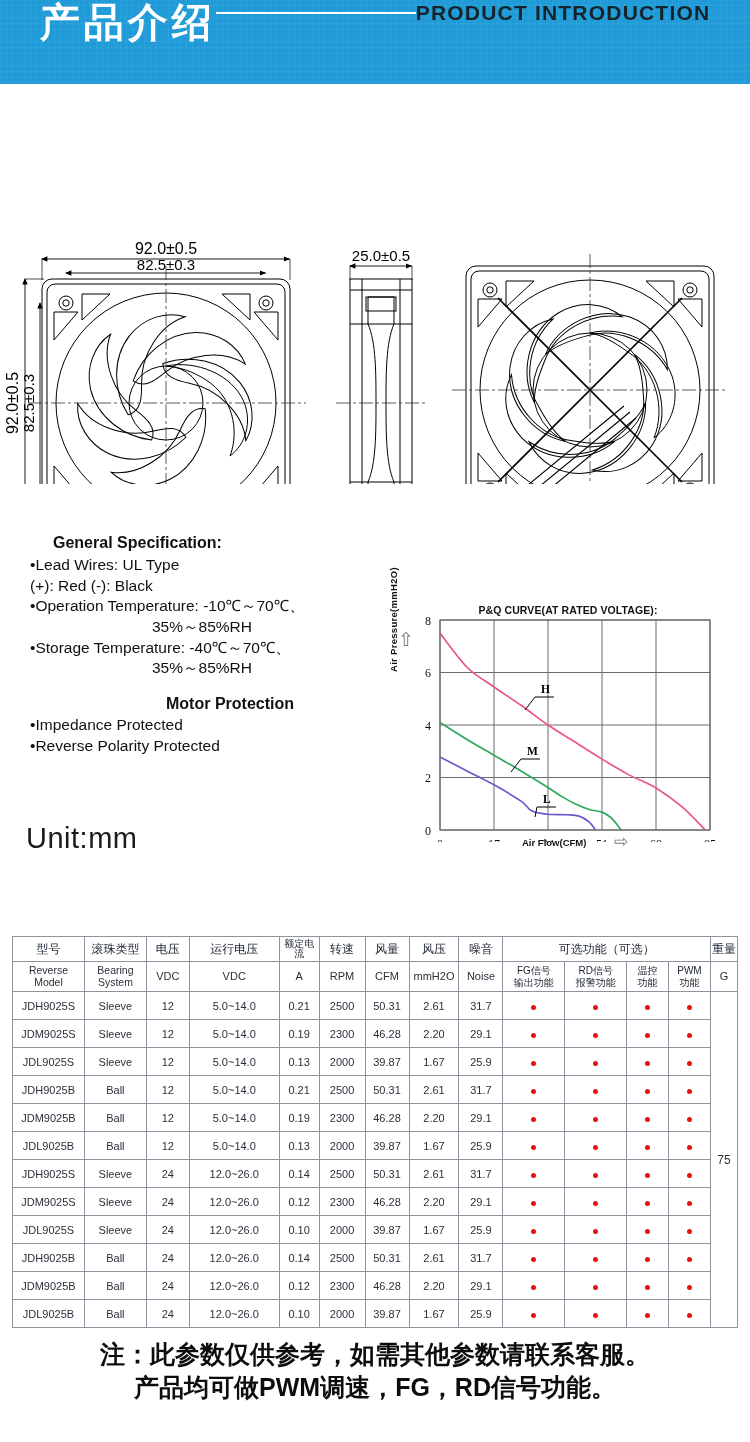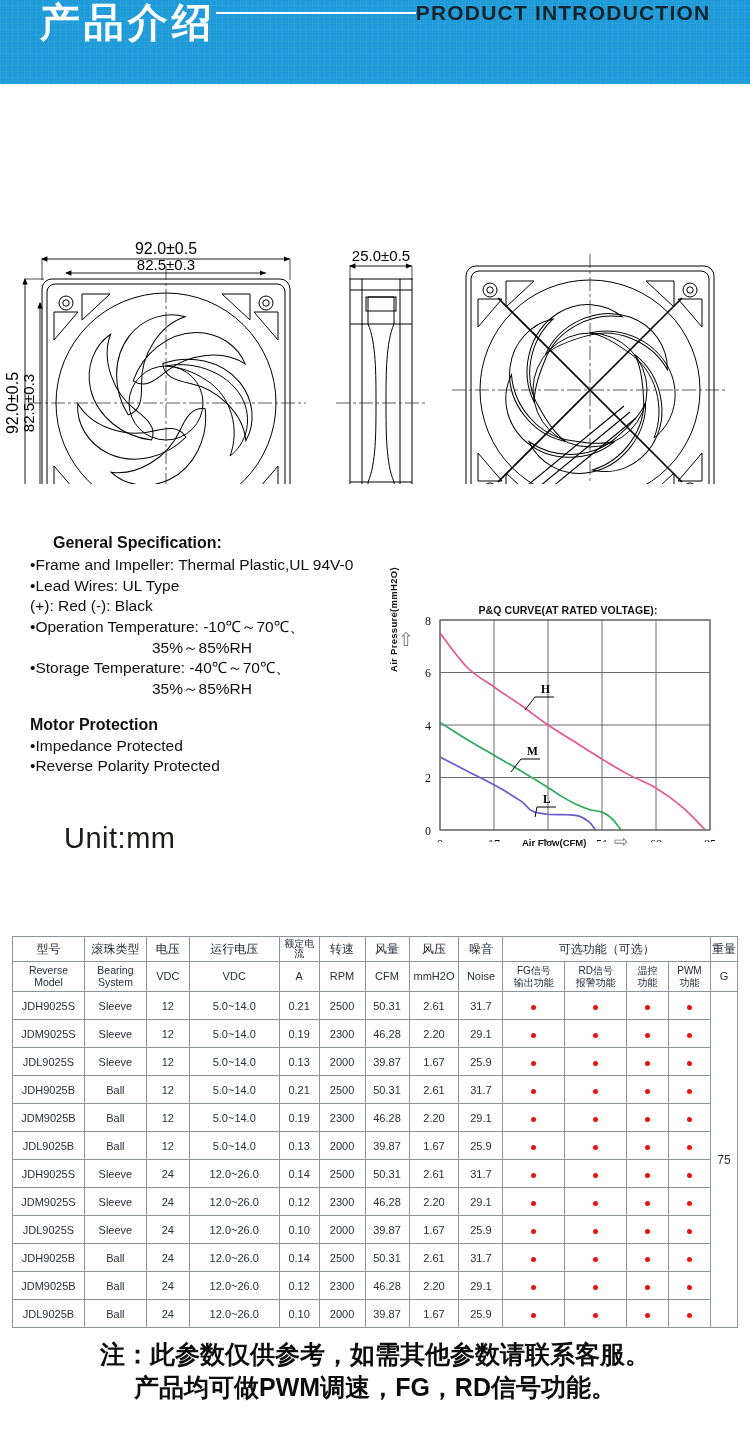--- a/index.html
+++ b/index.html
@@ -70,30 +70,30 @@
     margin-bottom: 2px;
     margin-left: 23px;
   }
   .specs .line { white-space: nowrap; }
   .specs .indent { padding-left: 122px; }
   .specs .gap { height: 14px; }
   .specs h4 {
     font-size: 16px;
     font-weight: 700;
     margin-bottom: 1px;
+    text-align: center;
   }
 
   .unit-mm {
     position: absolute;
     left: 26px;
     top: 822px;
     font-size: 29px;
     color: #201b1b;
     letter-spacing: .5px;
-    margin-left: 38px;
   }
 
   
   .chart-wrap {
     position: absolute;
     left: 392px;
     top: 592px;
     width: 352px;
     height: 262px;
   }
@@ -379,21 +379,20 @@
       <text x="381" y="177" font-size="15" text-anchor="middle">25.0±0.5</text>
       <text x="246" y="472" font-size="16">4-ø4.5±0.2</text>
       <text x="470" y="490" font-size="15" text-anchor="middle" transform="rotate(-90 470 490)">200</text>
       <text x="352" y="502" font-size="18" font-weight="bold">Air  Flow</text>
     </g>
   </svg>
 </div>
 
 <div class="specs">
   <h3>General Specification:</h3>
-  <div class="line">•Frame and Impeller: Thermal Plastic,UL 94V-0</div>
   <div class="line">•Lead Wires: UL Type</div>
   <div class="line">(+): Red   (-): Black</div>
   <div class="line">•Operation Temperature: -10℃～70℃、</div>
   <div class="line indent">35%～85%RH</div>
   <div class="line">•Storage  Temperature: -40℃～70℃、</div>
   <div class="line indent">35%～85%RH</div>
   <div class="gap"></div>
   <h4>Motor  Protection</h4>
   <div class="line">•Impedance  Protected</div>
   <div class="line">•Reverse Polarity Protected</div>

